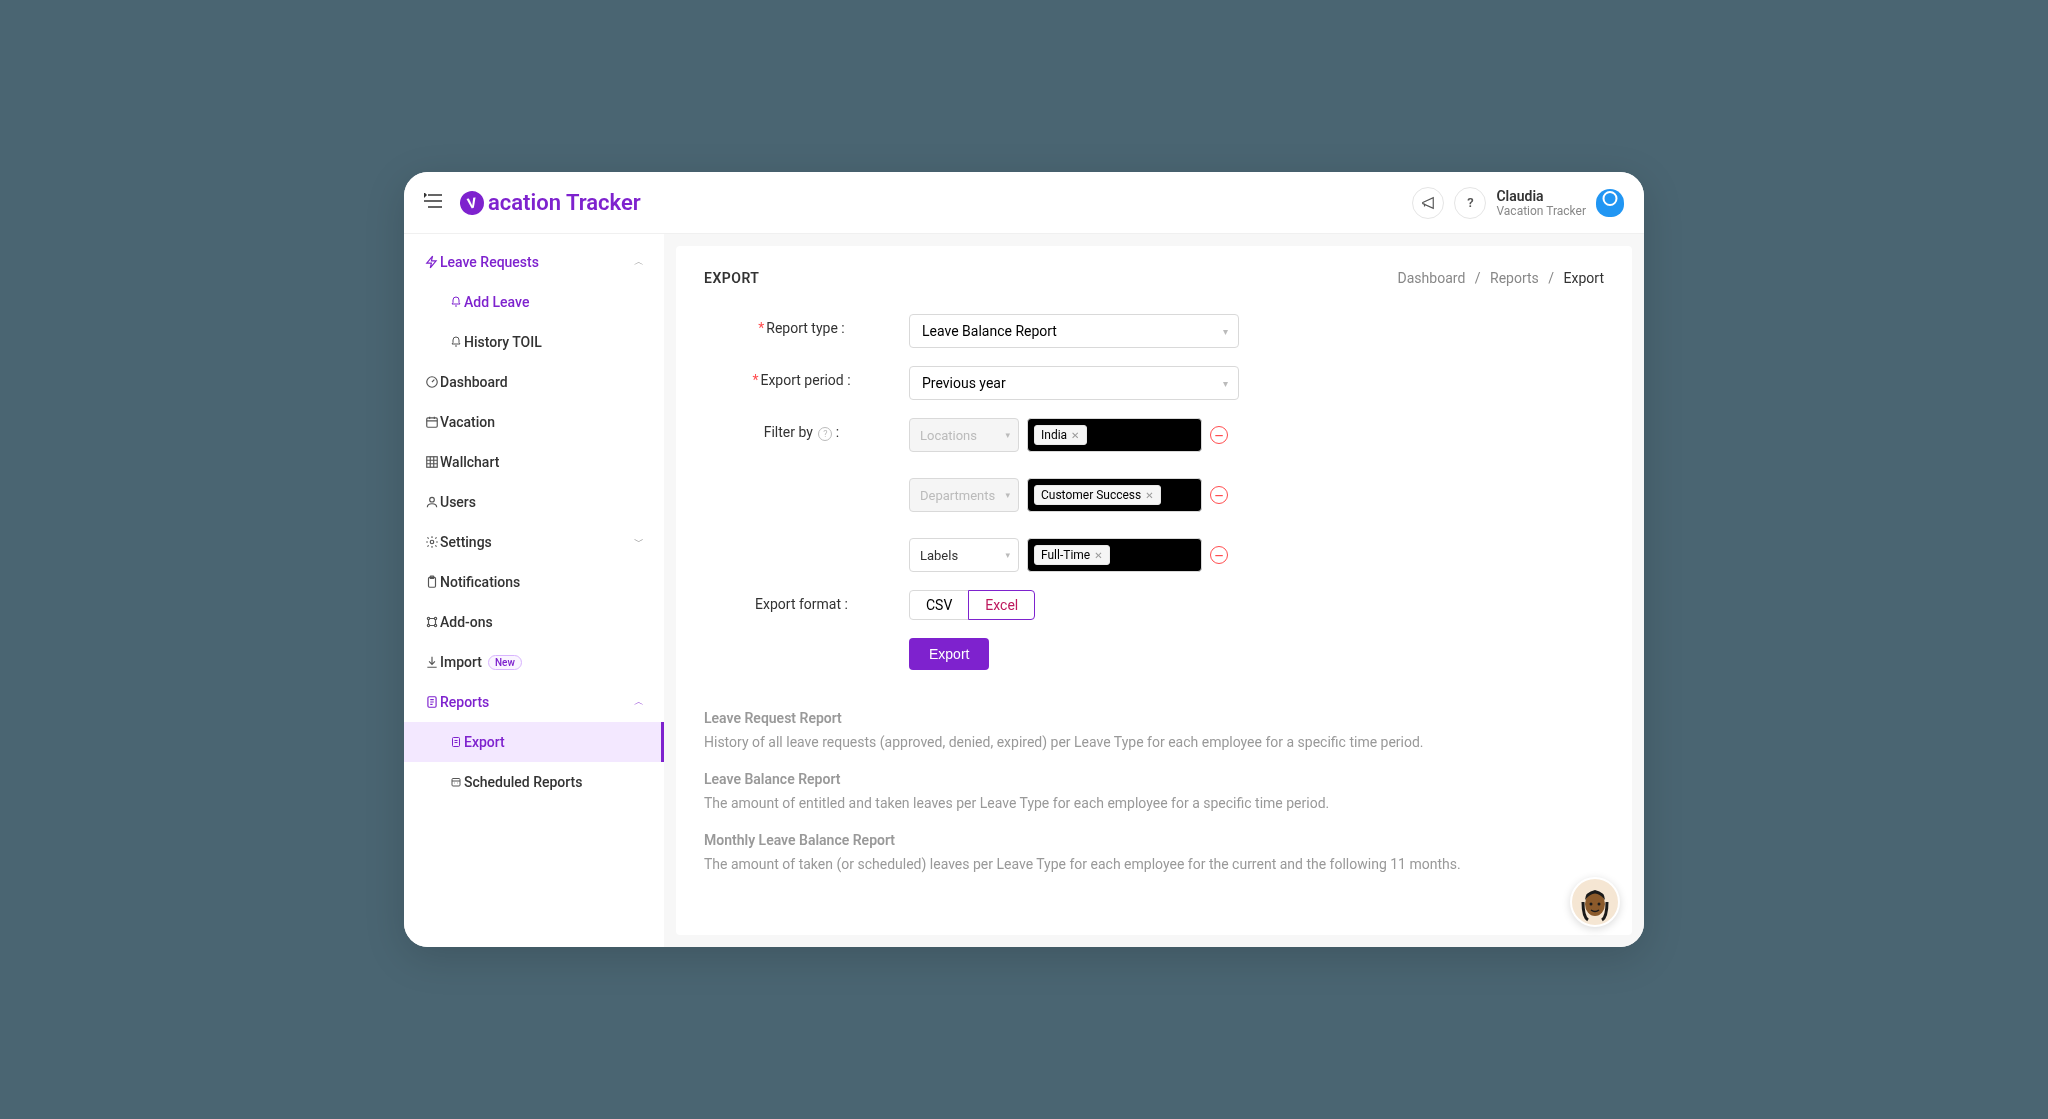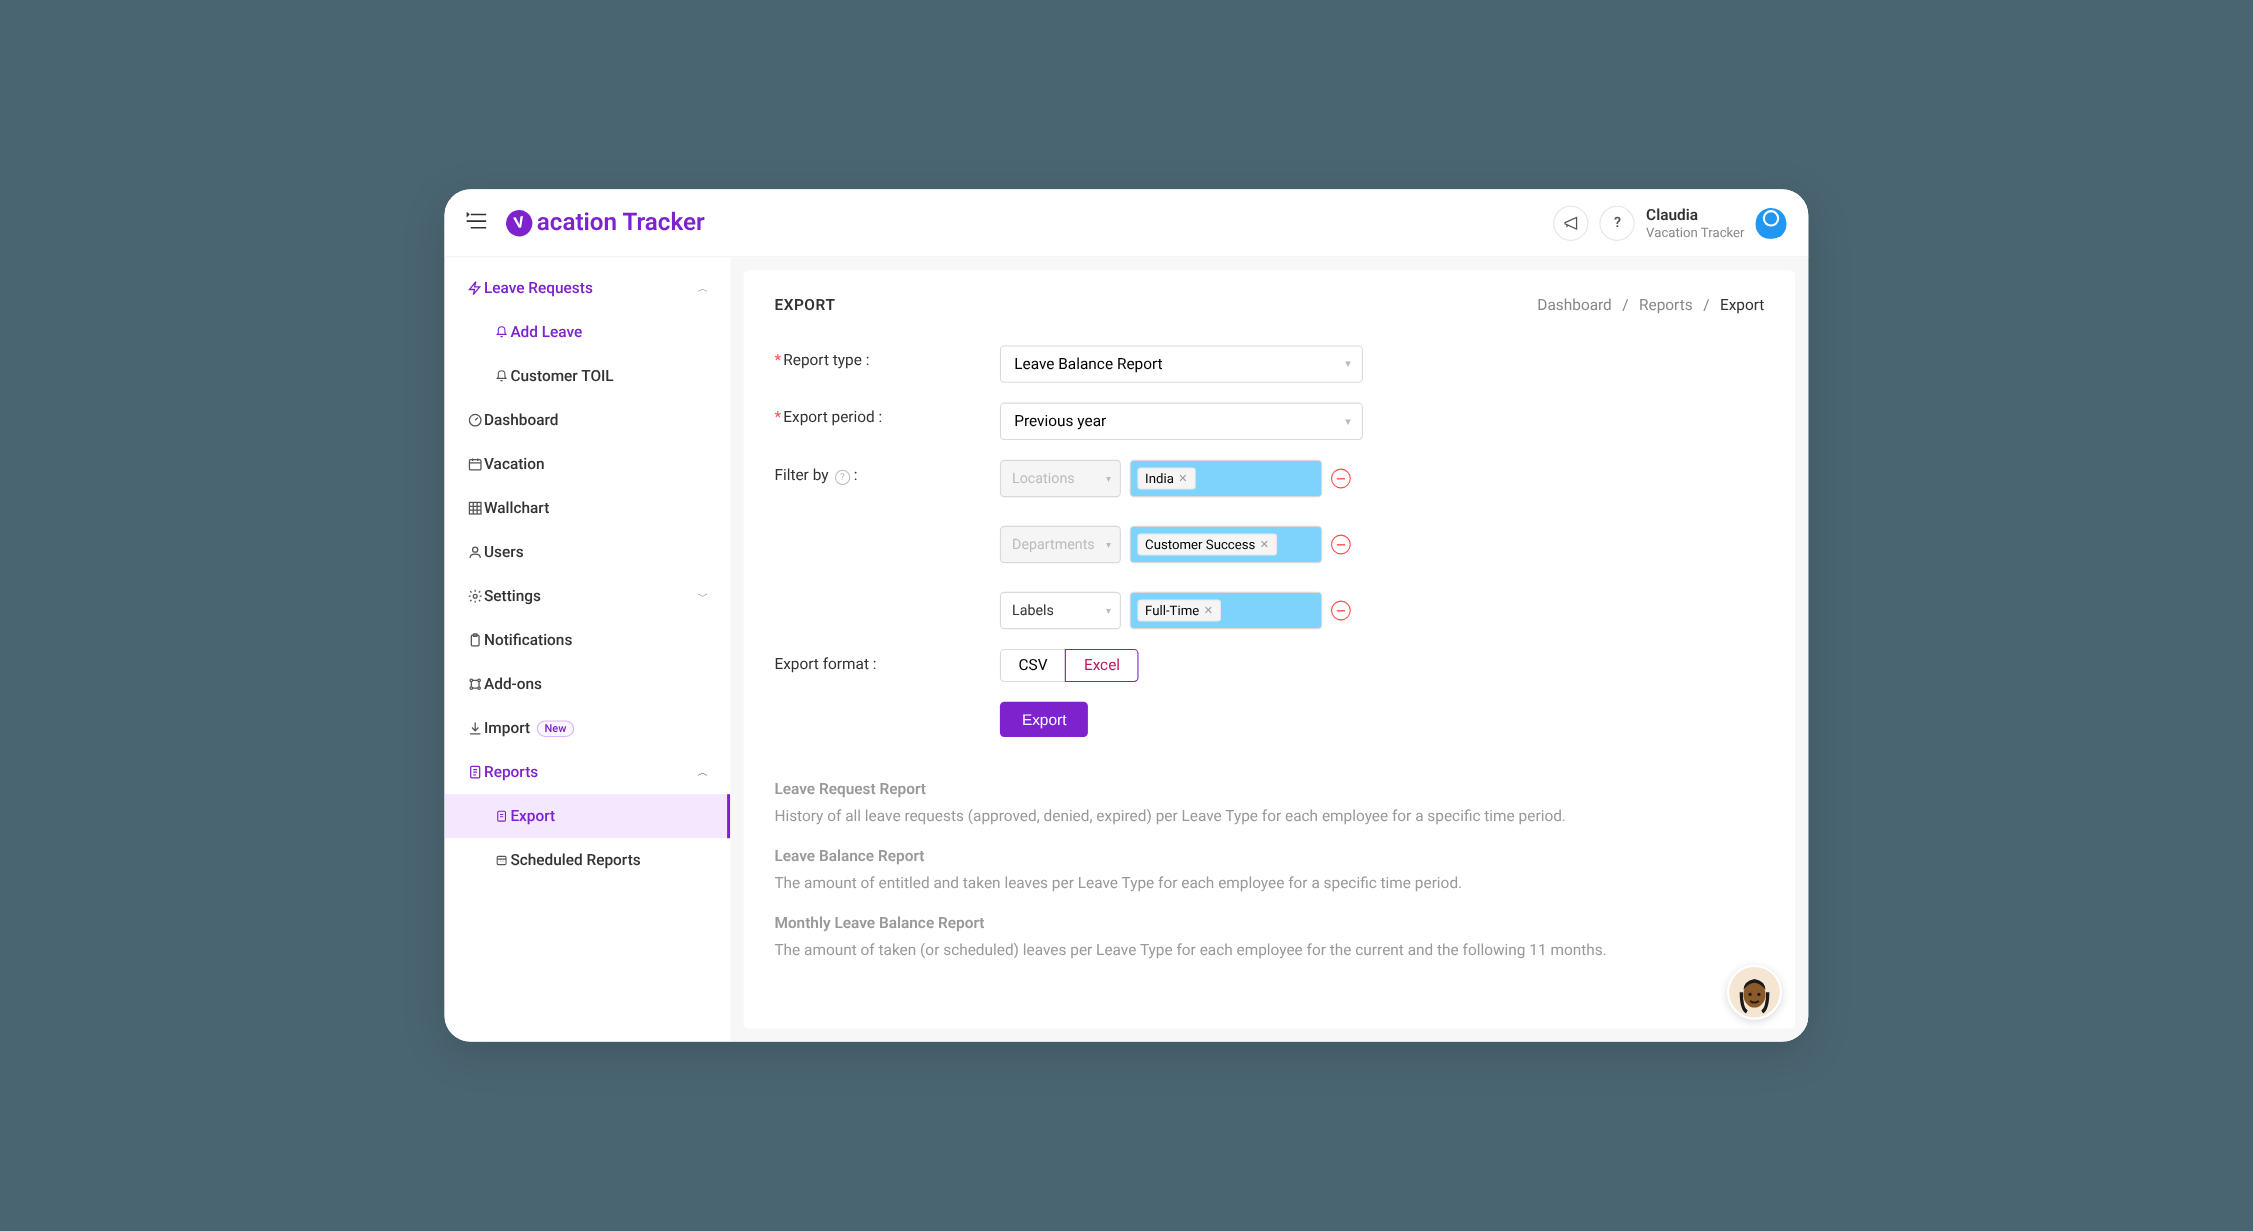--- a/index.html
+++ b/index.html
@@ -70,21 +70,21 @@
 .main { flex: 1; background: #f7f7f7; padding: 12px; overflow-y: auto; }
 .card { background: #fff; border-radius: 4px; padding: 24px 28px; min-height: 100%; }
 .card-header { display: flex; justify-content: space-between; align-items: center; margin-bottom: 28px; }
 .card-title { font-size: 14px; font-weight: 600; color: #333; letter-spacing: 0.5px; }
 .breadcrumb { font-size: 14px; color: #888; }
 .breadcrumb .current { color: #333; }
 .breadcrumb .sep { margin: 0 6px; }
 
 .form-row { display: flex; align-items: flex-start; margin-bottom: 18px; }
 .form-label {
-  width: 205px; text-align: left; padding-right: 10px; padding-top: 6px;
+  width: 205px; text-align: center; padding-right: 10px; padding-top: 6px;
   font-size: 14px; color: #333;
 }
 .form-label .req { color: #ff4d4f; margin-right: 2px; }
 .help-circle {
   display: inline-flex; width: 14px; height: 14px; border: 1px solid #bbb;
   border-radius: 50%; font-size: 9px; align-items: center; justify-content: center;
   color: #bbb; margin-left: 2px;
 }
 .form-control { flex: 0 0 auto; }
 .select-box {
@@ -98,21 +98,21 @@
 .filter-row { display: flex; align-items: center; gap: 8px; }
 .small-select {
   width: 110px; height: 34px; border: 1px solid #d9d9d9; border-radius: 4px;
   padding: 0 24px 0 10px; font-size: 13px; display: flex; align-items: center;
   position: relative; background: #fff; cursor: pointer; color: #333;
 }
 .small-select.disabled { background: #f5f5f5; color: #bbb; cursor: not-allowed; }
 .small-select .arrow { position: absolute; right: 8px; color: #bbb; font-size: 9px; }
 .tag-input {
   width: 175px; min-height: 34px; border: 1px solid #d9d9d9; border-radius: 4px;
-  padding: 4px 6px; display: flex; align-items: center; gap: 4px; background: #7dd3fc;
+  padding: 4px 6px; display: flex; align-items: center; gap: 4px; background: #000000;
 }
 .tag {
   background: #f5f5f5; border: 1px solid #e8e8e8; border-radius: 3px;
   padding: 2px 6px; font-size: 12px; display: flex; align-items: center; gap: 4px;
 }
 .tag .x { color: #999; cursor: pointer; font-size: 10px; }
 .remove-btn {
   width: 18px; height: 18px; border: 1.5px solid #ff4d4f; border-radius: 50%;
   display: flex; align-items: center; justify-content: center; cursor: pointer;
   color: #ff4d4f; font-weight: 700; font-size: 11px; line-height: 1;
@@ -197,21 +197,21 @@
             </svg>
           </span>
         <span>Add Leave</span>
       </div>
       <div class="nav-item sub">
         <span class="nav-icon">
             <svg width="12" height="12" viewBox="0 0 24 24" fill="none" stroke="#555" stroke-width="2">
               <path d="M12 2a6 6 0 016 6v5l2 3H4l2-3V8a6 6 0 016-6z M10 20h4"></path>
             </svg>
           </span>
-        <span>Customer TOIL</span>
+        <span>History TOIL</span>
       </div>
       <div class="nav-item">
         <span class="nav-icon">
             <svg width="14" height="14" viewBox="0 0 24 24" fill="none" stroke="#555" stroke-width="2">
               <circle cx="12" cy="12" r="9"></circle>
               <path d="M12 12l4-4"></path>
             </svg>
           </span>
         <span>Dashboard</span>
       </div>

